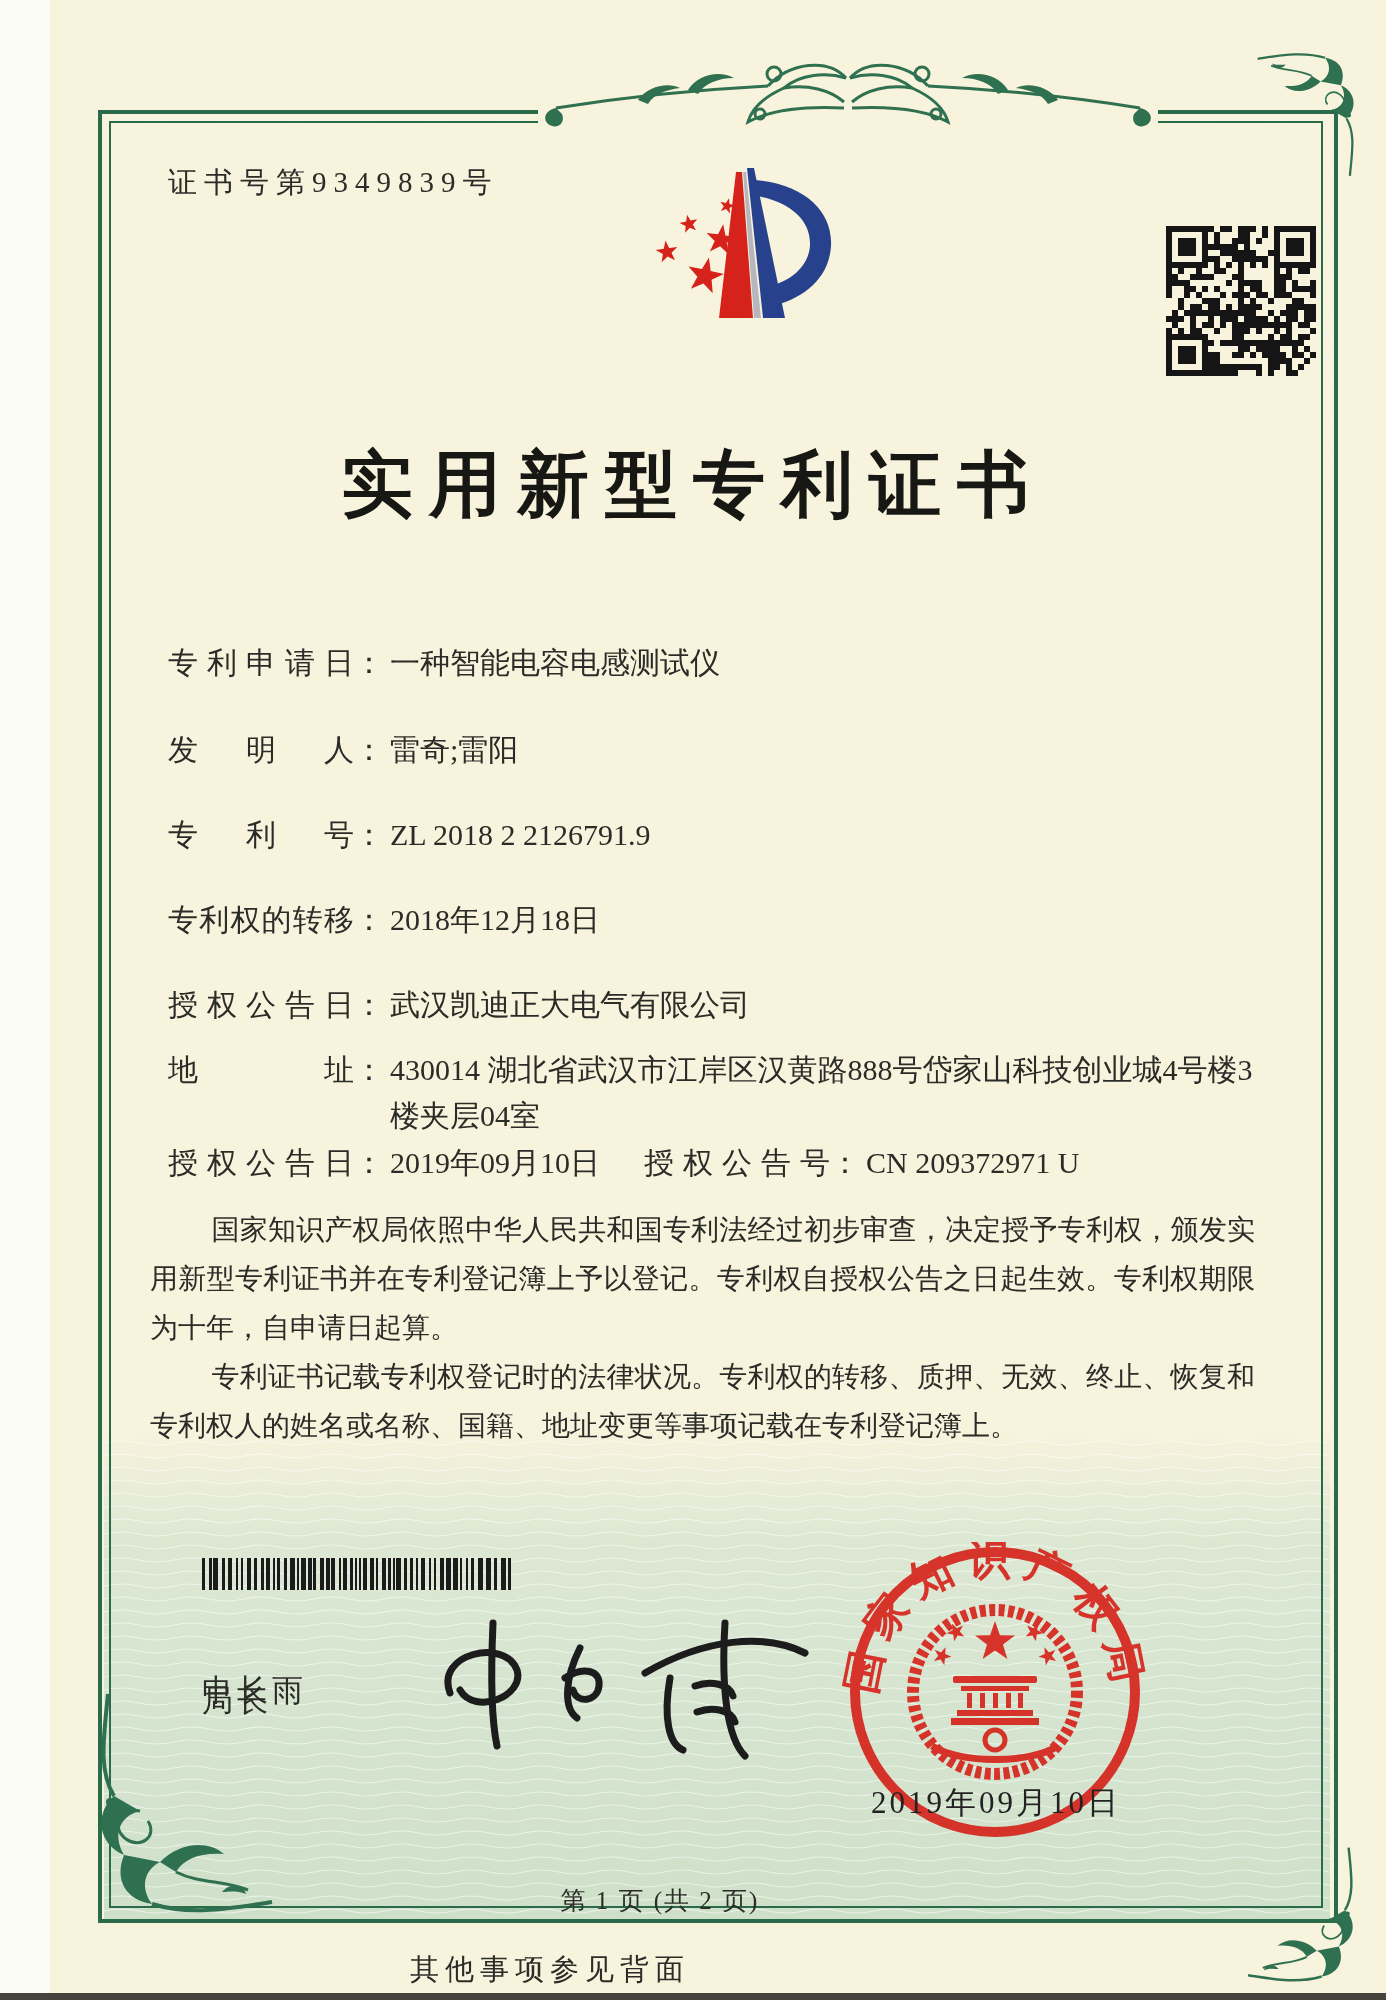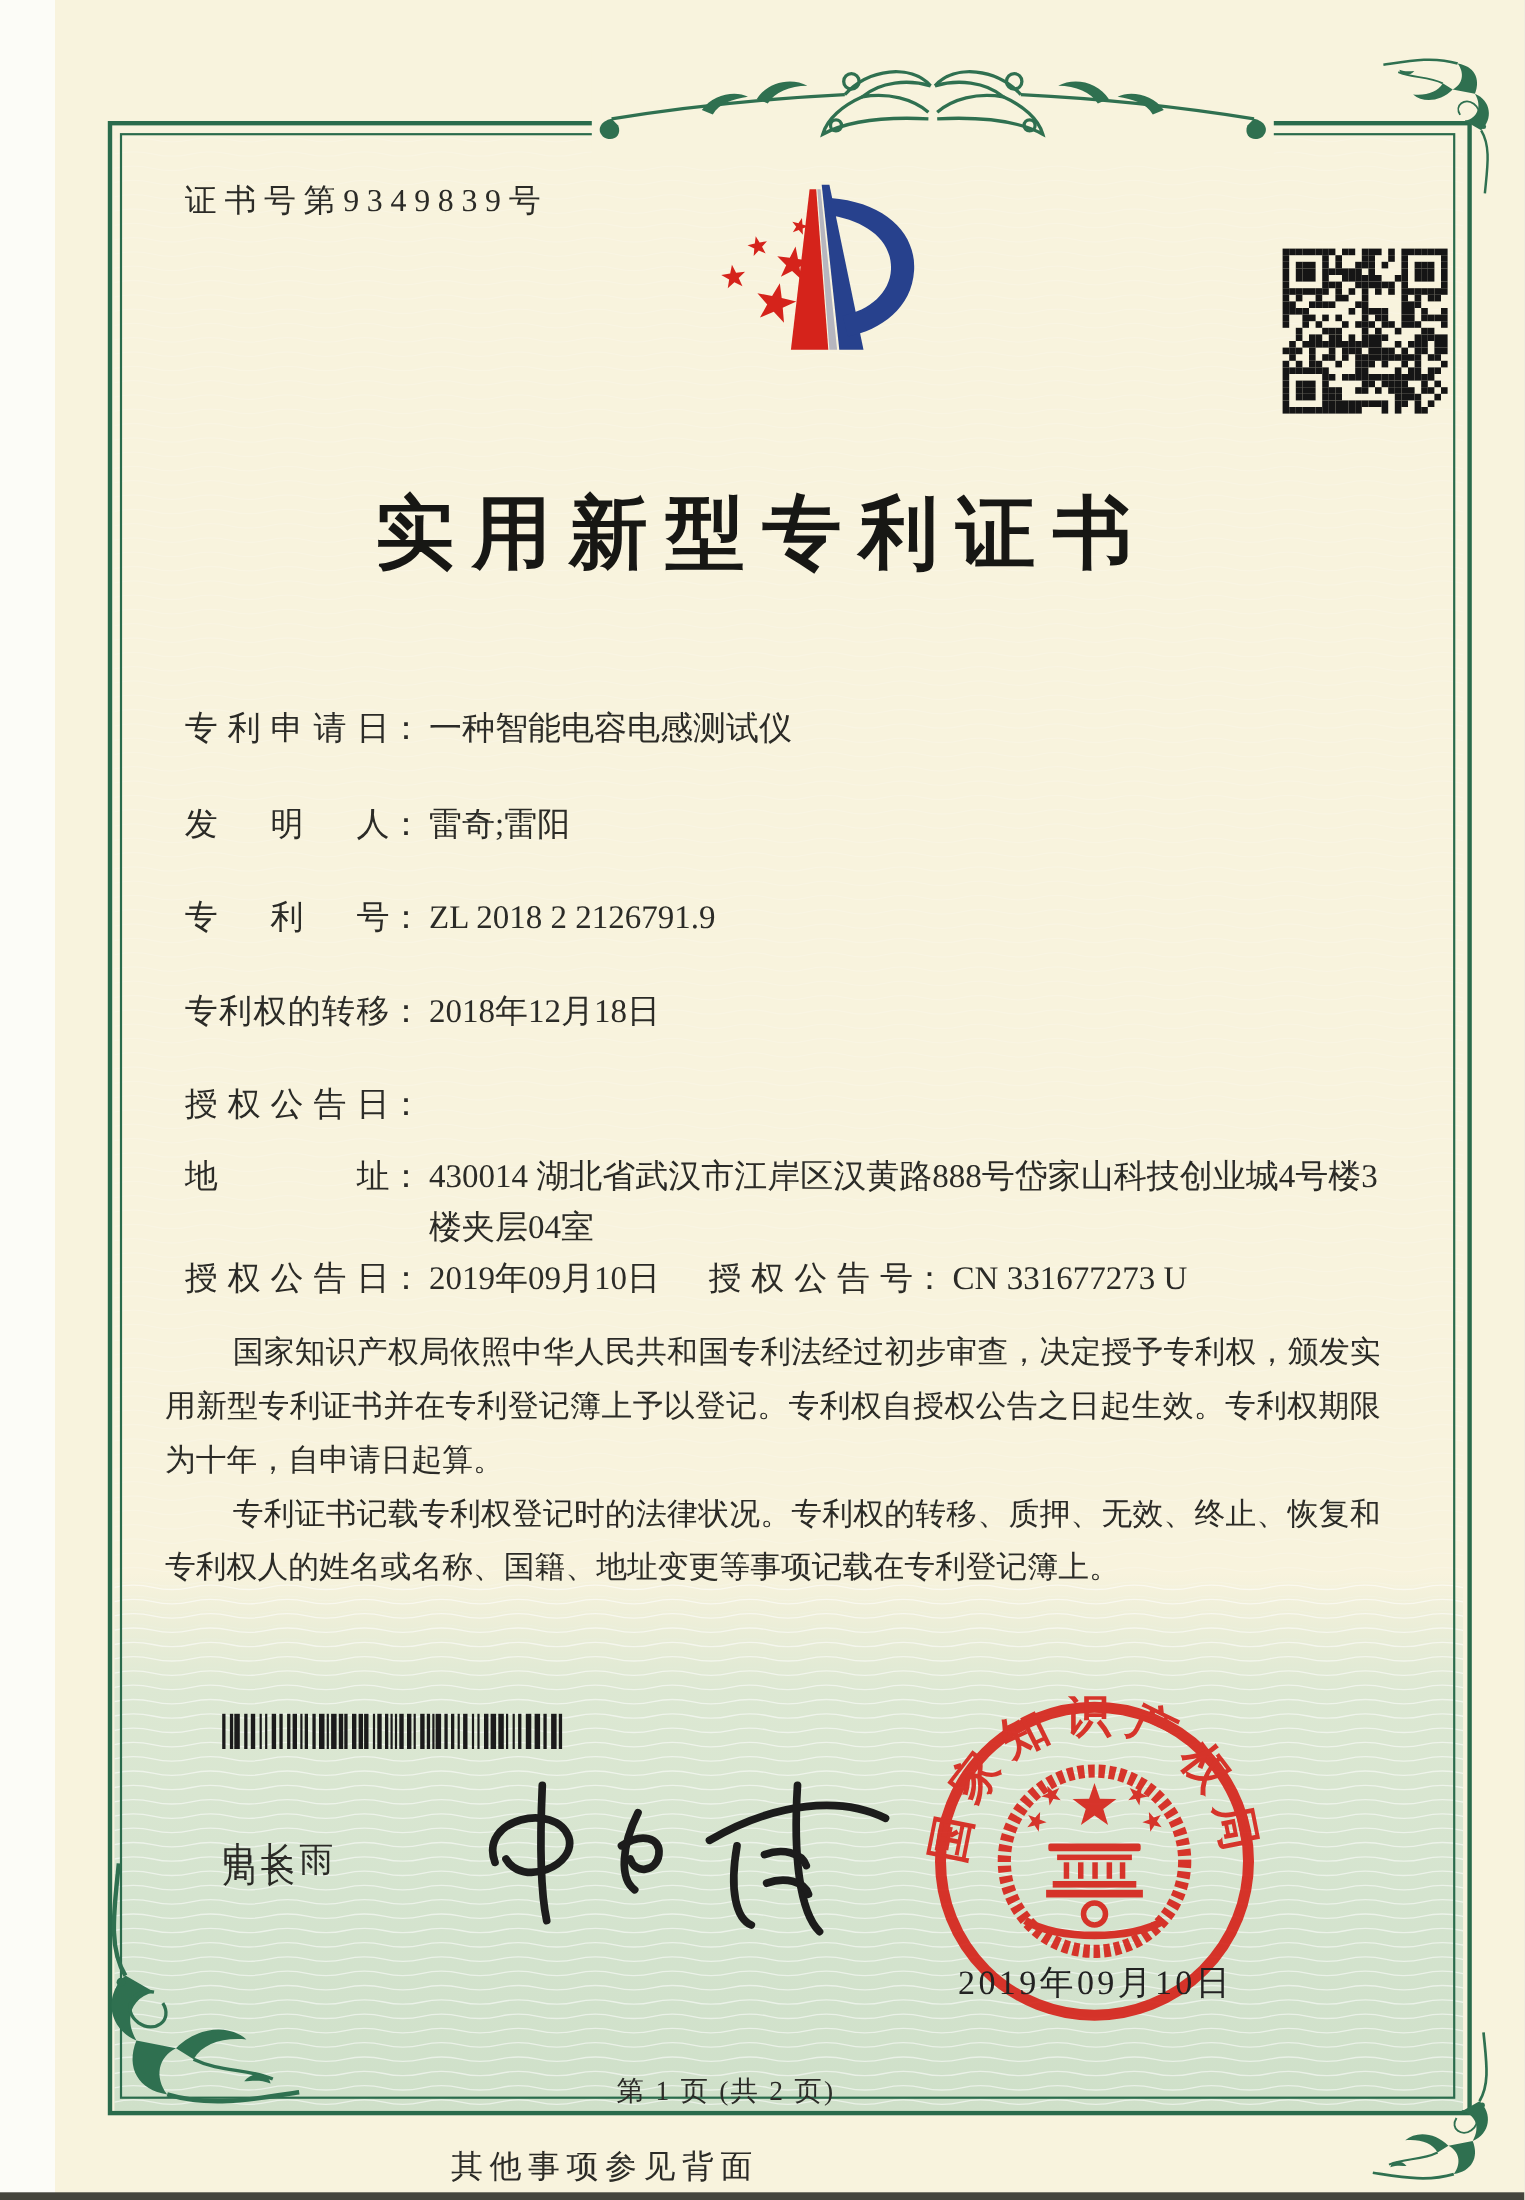--- a/index.html
+++ b/index.html
@@ -685,33 +685,34 @@
       <span class="fvalue">ZL 2018 2 2126791.9</span>
   </div>
   <div class="abs row" style="top:897px">
     <span class="flabel">专利权的转移</span>
       <span class="fcolon">：</span>
       <span class="fvalue">2018年12月18日</span>
   </div>
   <div class="abs row" style="top:982px">
     <span class="flabel">授权公告日</span>
       <span class="fcolon">：</span>
+      <span class="fvalue">武汉凯迪正大电气有限公司</span>
   </div>
   <div class="abs row" style="top:1047px">
     <span class="flabel">地址</span>
       <span class="fcolon">：</span>
       <span class="fvalue">430014 湖北省武汉市江岸区汉黄路888号岱家山科技创业城4号楼3楼夹层04室</span>
   </div>
   <div class="abs row" id="row-grant" style="top:1140px">
     <span class="flabel">授权公告日</span>
       <span class="fcolon">：</span>
       <span class="fvalue" style="max-width:330px">2019年09月10日</span>
     <span class="flabel2" style="margin-left:44px">授权公告号</span>
       <span class="fcolon">：</span>
-      <span class="fvalue">CN 331677273 U</span>
+      <span class="fvalue">CN 209372971 U</span>
   </div>
 
   <div class="abs" id="body-text">
     <p>国家知识产权局依照中华人民共和国专利法经过初步审查，决定授予专利权，颁发实用新型专利证书并在专利登记簿上予以登记。专利权自授权公告之日起生效。专利权期限为十年，自申请日起算。</p>
     <p>专利证书记载专利权登记时的法律状况。专利权的转移、质押、无效、终止、恢复和专利权人的姓名或名称、国籍、地址变更等事项记载在专利登记簿上。</p>
   </div>
 
   <div class="abs" id="barcode">
       <i style="left:0px;width:3px"></i>
       <i style="left:7px;width:3px"></i>

